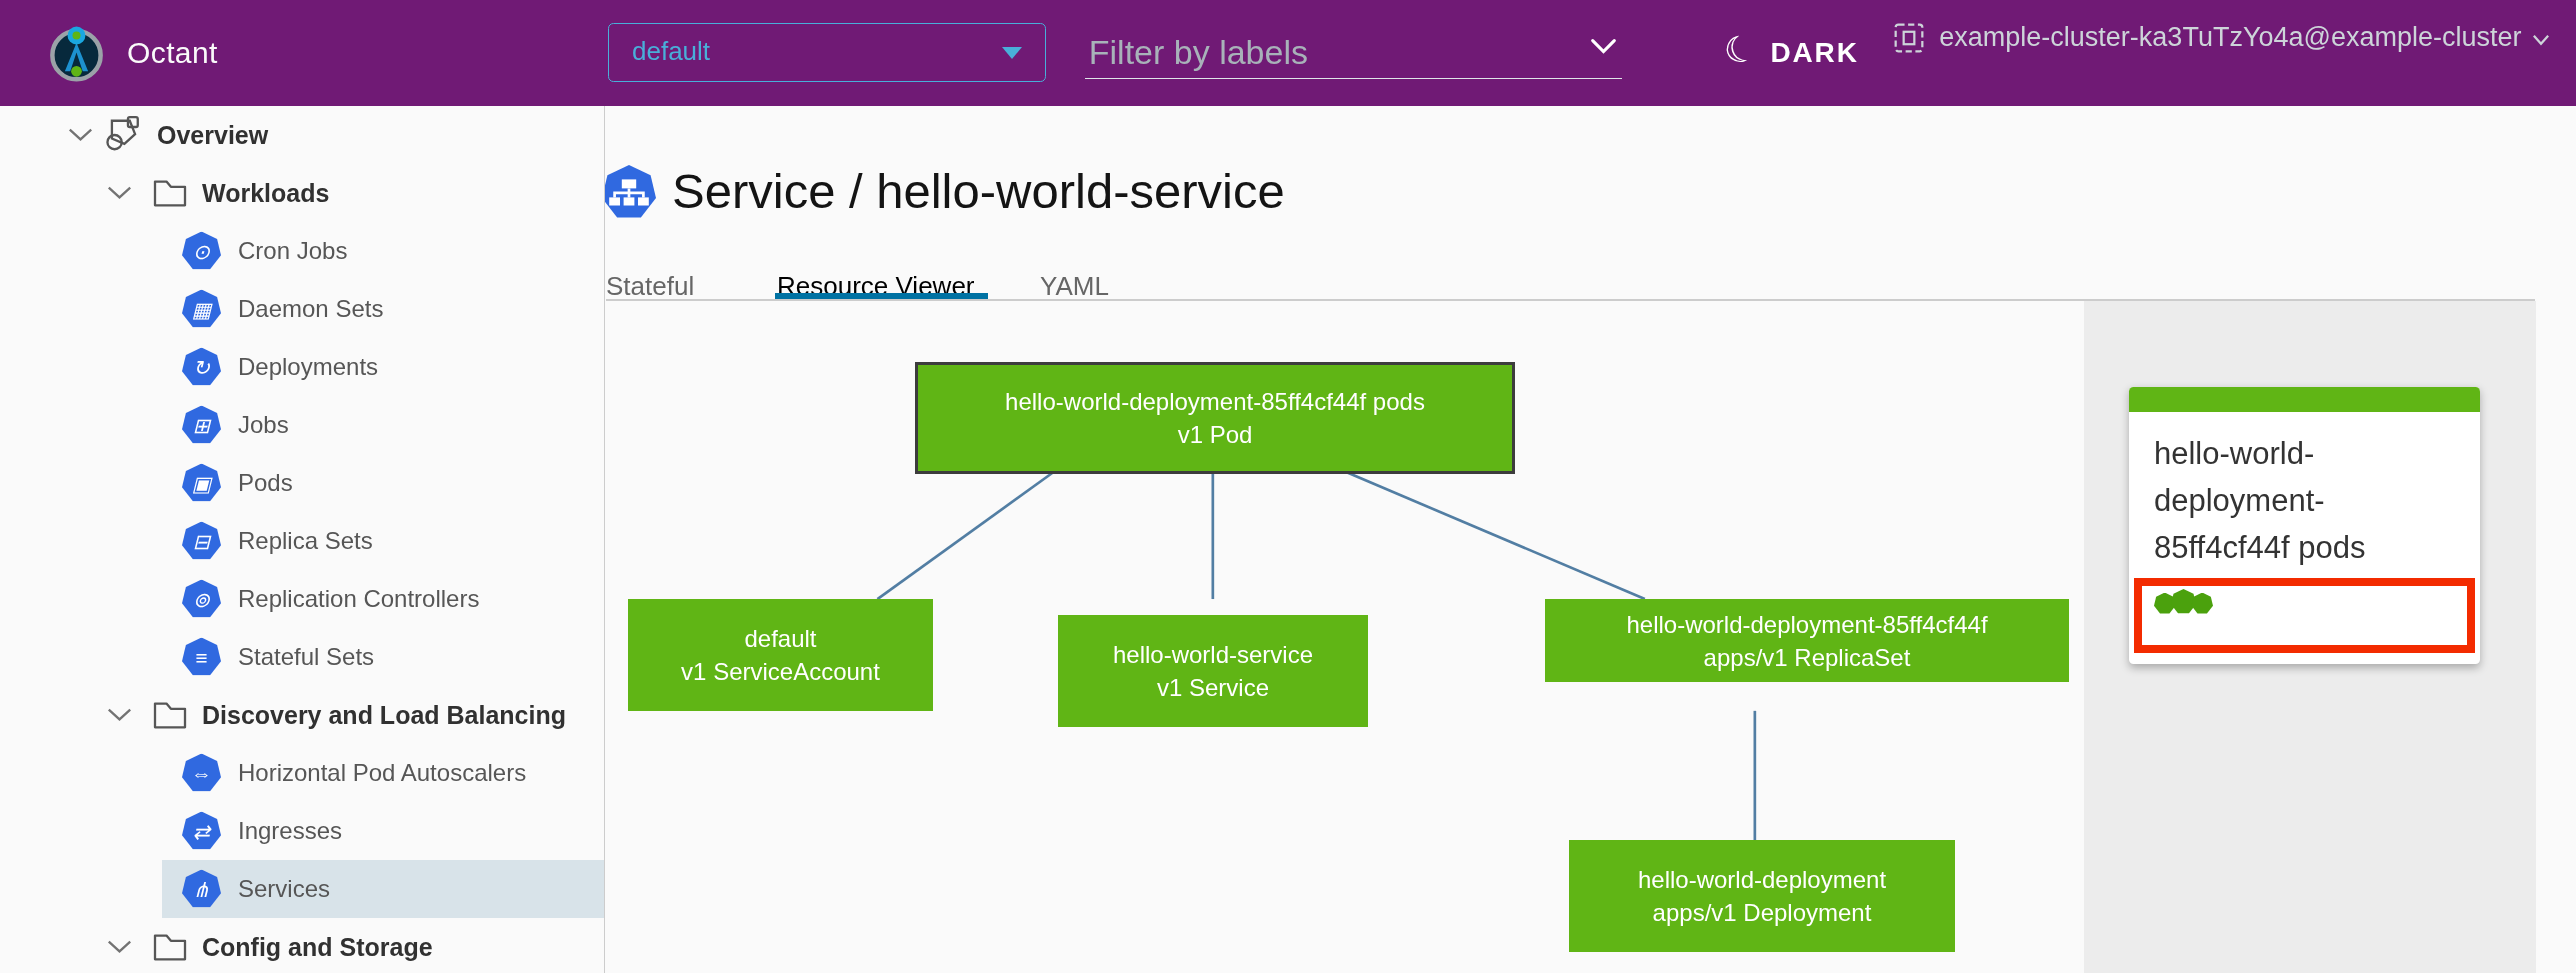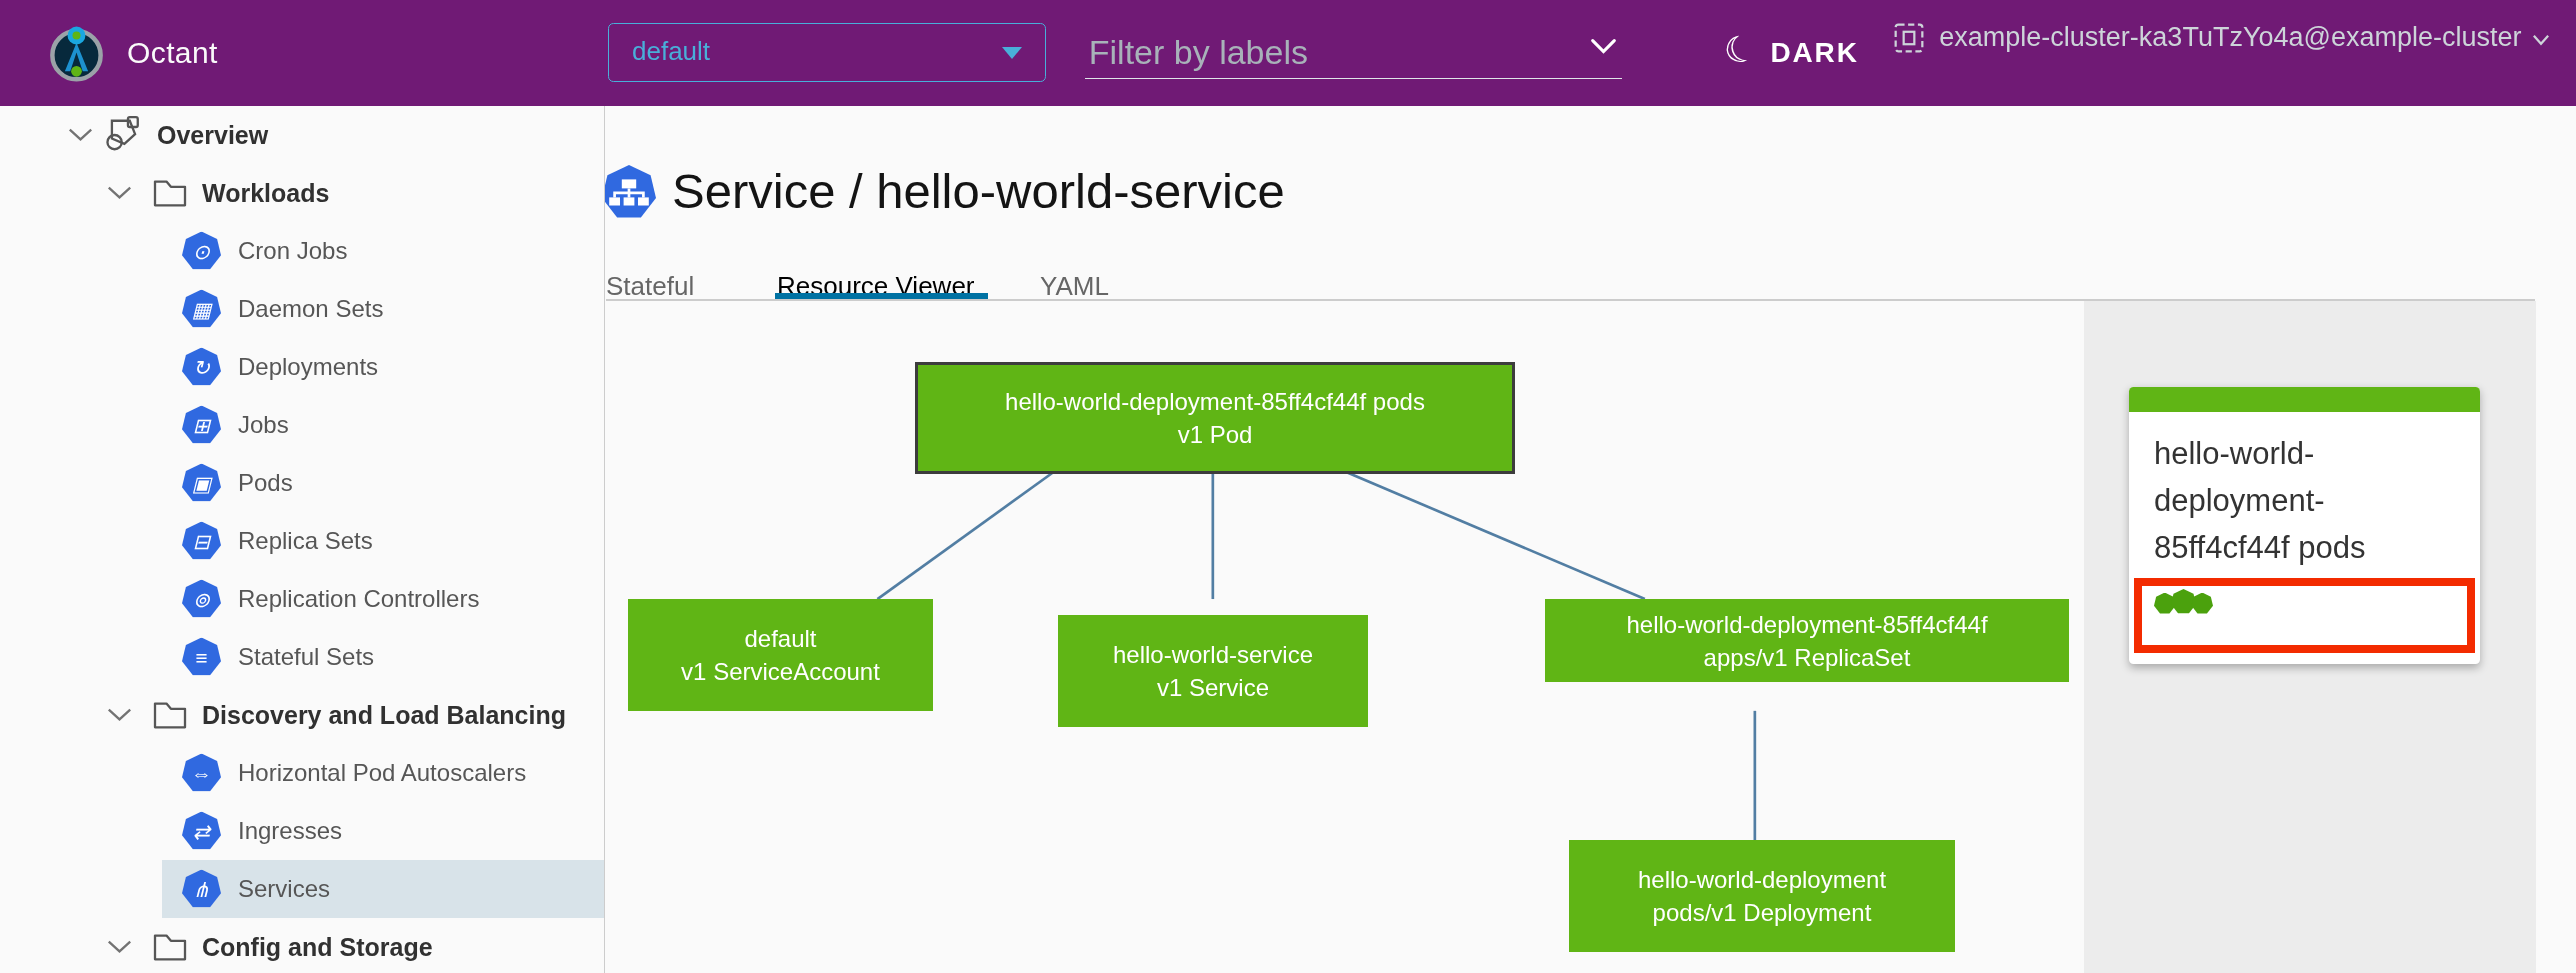--- a/index.html
+++ b/index.html
@@ -299,21 +299,21 @@
     <div class="gnode node-svc">
       <span>hello-world-service</span>
       <span>v1 Service</span>
     </div>
     <div class="gnode node-rs">
       <span>hello-world-deployment-85ff4cf44f</span>
       <span>apps/v1 ReplicaSet</span>
     </div>
     <div class="gnode node-dep">
       <span>hello-world-deployment</span>
-      <span>pods/v1 Deployment</span>
+      <span>apps/v1 Deployment</span>
     </div>
   </div>
 
   <aside class="panel">
     <div class="card">
       <div class="card-bar"></div>
       <div class="card-title">hello-world-deployment-85ff4cf44f pods</div>
       <div class="podbox">
         <span class="pod-dot"></span>
       <span class="pod-dot"></span>

